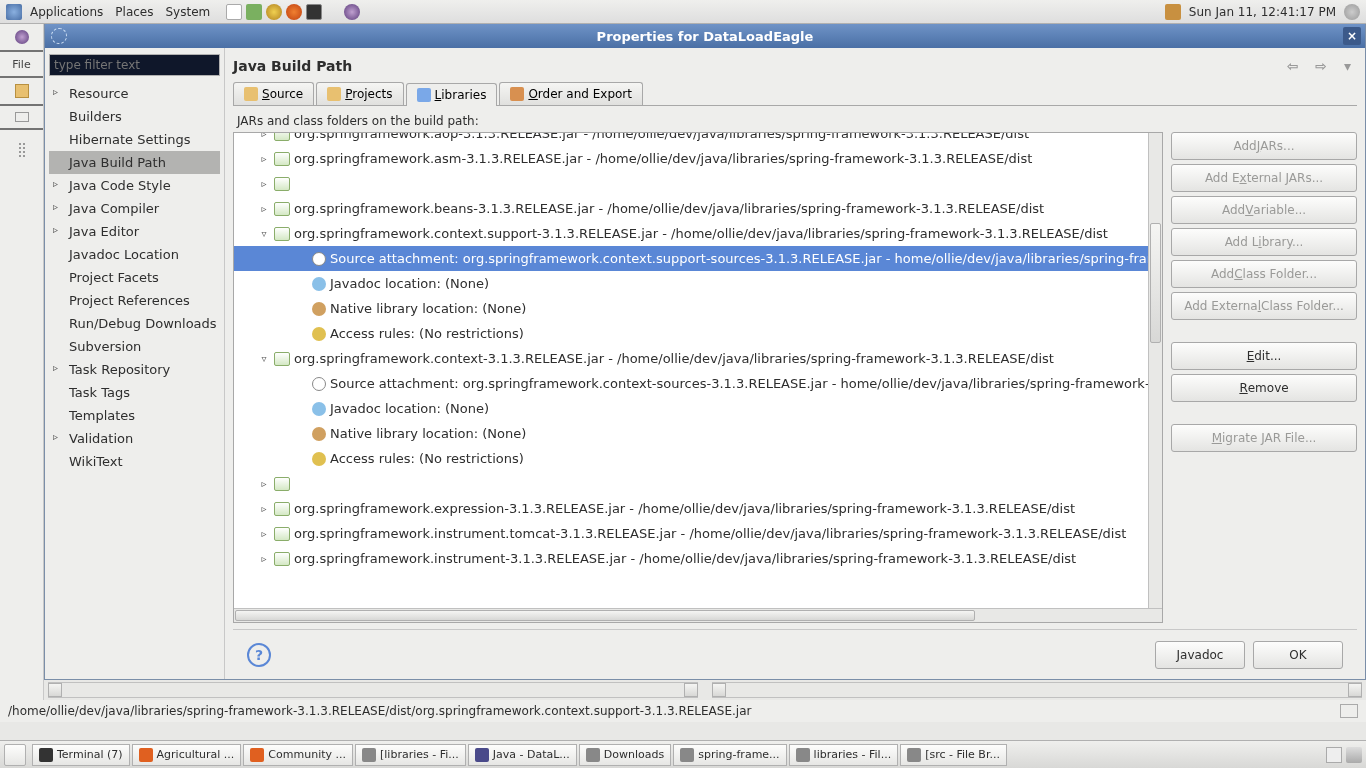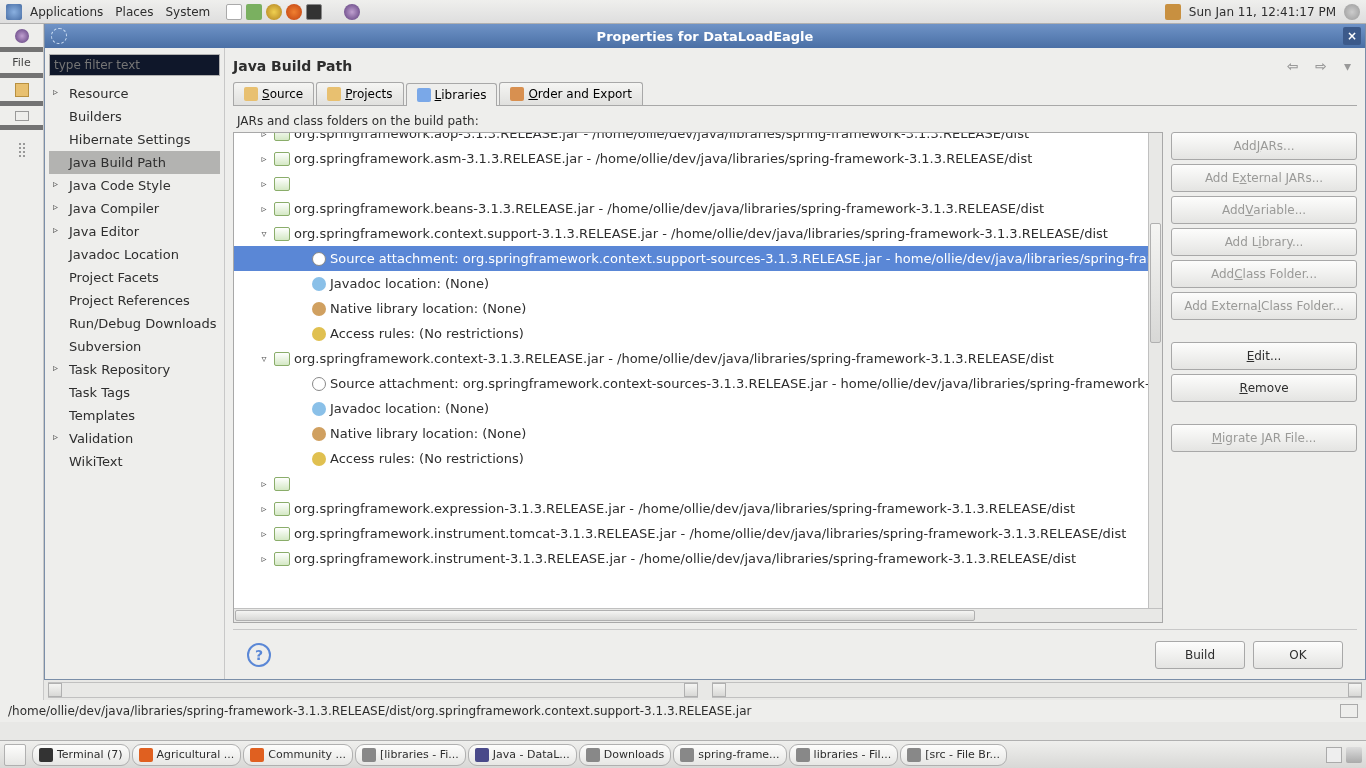--- a/index.html
+++ b/index.html
@@ -7,21 +7,21 @@
 
 
 .gnome-panel { height: 24px; background: linear-gradient(#efefed, #dedede); border-bottom: 1px solid #b0b0b0; display: flex; align-items: center; padding: 0 4px; font-size: 12px; color: #2e2e2e; }
 .gnome-panel .app-icon { width: 16px; height: 16px; margin: 0 2px; border-radius: 2px; }
 .gnome-panel .menu-item { padding: 0 6px; cursor: pointer; }
 .gnome-panel .spacer { flex: 1; }
 .gnome-panel .clock { padding: 0 6px; }
 
 
 .eclipse-left { position: absolute; left: 0; top: 24px; width: 44px; height: 680px; background: #eeeeec; border-right: 1px solid #c8c8c8; }
-.eclipse-left .tiny { height: 22px; border-bottom: 5px solid #737373; display: flex; align-items: center; justify-content: center; font-size: 11px; color: #444; }
+.eclipse-left .tiny { height: 22px; border-bottom: 2px solid #737373; display: flex; align-items: center; justify-content: center; font-size: 11px; color: #444; }
 
 
 .dialog { position: absolute; left: 44px; top: 24px; right: 0; width: 1322px; height: 656px; background: #eeeeec; border: 1px solid #7a8ea8; border-top: none; }
 .titlebar { height: 24px; background: linear-gradient(#6f93c7, #4a6fa5); color: #fff; display: flex; align-items: center; justify-content: center; font-size: 13px; font-weight: bold; position: relative; }
 .titlebar .tb-icon { position: absolute; left: 6px; width: 16px; height: 16px; border-radius: 50%; border: 1px dashed #cfe0f5; }
 .titlebar .tb-close { position: absolute; right: 4px; width: 18px; height: 18px; background: #3c5a8a; color:#fff; border-radius:2px; display:flex; align-items:center; justify-content:center; font-weight:bold; cursor:pointer; font-size:12px;}
 .dialog-body { position: absolute; top: 24px; left: 0; right: 0; bottom: 0; display: flex; }
 
 
 .nav-panel { width: 180px; background: #eeeeec; padding: 6px 4px; border-right: 1px solid #c8c8c8; }
@@ -68,21 +68,21 @@
 
 
 .statusbar { position: absolute; left: 0; bottom: 46px; right: 0; height: 22px; padding: 0 8px; display: flex; align-items: center; font-size: 12px; color: #2e2e2e; background:#eeeeec;}
 .hscrollbar-row { position:absolute; left:44px; right:0; bottom:68px; height:18px; display:flex; gap:14px; padding:0 4px;}
 .hscrollbar-row .sb { flex:1; height:16px; background:#e8e8e6; border:1px solid #c0c0c0; position:relative;}
 .hscrollbar-row .sb .l,.hscrollbar-row .sb .r{position:absolute; top:0; bottom:0; width:14px; background:linear-gradient(#f5f5f3,#d8d8d6); border:1px solid #b0b0b0;}
 .hscrollbar-row .sb .l{left:-1px;} .hscrollbar-row .sb .r{right:-1px;}
 
 
 .taskbar { position: absolute; left: 0; right: 0; bottom: 0; height: 28px; background: linear-gradient(#efefed,#d8d8d6); border-top: 1px solid #b0b0b0; display: flex; align-items: center; padding: 0 4px; gap: 2px; }
-.taskbar .task { height: 22px; padding: 0 6px; background: linear-gradient(#fdfdfc,#e6e6e4); border: 1px solid #b0b0b0; border-radius: 9px; display: flex; align-items: center; gap: 4px; font-size: 11px; color: #2e2e2e; cursor: pointer; max-width: 132px; overflow: hidden; white-space: nowrap; }
+.taskbar .task { height: 22px; padding: 0 6px; background: linear-gradient(#fdfdfc,#e6e6e4); border: 1px solid #b0b0b0; border-radius: 0; display: flex; align-items: center; gap: 4px; font-size: 11px; color: #2e2e2e; cursor: pointer; max-width: 132px; overflow: hidden; white-space: nowrap; }
 .taskbar .task .ti { width: 14px; height: 14px; border-radius: 2px; flex-shrink:0;}
 .taskbar .show-desktop { width: 22px; height: 22px; background: linear-gradient(#fdfdfc,#e6e6e4); border: 1px solid #b0b0b0; border-radius: 2px; margin-right: 4px; }
 .taskbar .tray { margin-left: auto; display:flex; align-items:center; gap:4px;}
 .underline { text-decoration: underline; }
 </style>
 </head>
 <body>
 
 <div class="gnome-panel">
   <span class="app-icon" style="background:radial-gradient(#8ab0e0,#4a6fa5);"></span>
@@ -284,21 +284,21 @@
             <div class="btn-gap"></div>
             <button class="btn"><span class="underline">E</span>dit...</button>
             <button class="btn"><span class="underline">R</span>emove</button>
             <div class="btn-gap"></div>
             <button class="btn disabled"><span class="underline">M</span>igrate JAR File...</button>
           </div>
       </div>
       <div class="dialog-footer">
         <div class="help">?</div>
         <div class="spacer"></div>
-        <button class="btn">Build</button>
+        <button class="btn">Javadoc</button>
         <button class="btn">OK</button>
       </div>
     </div>
   </div>
 </div>
 
 <div class="hscrollbar-row">
   <div class="sb">
       <div class="l"></div>
       <div class="r"></div>

